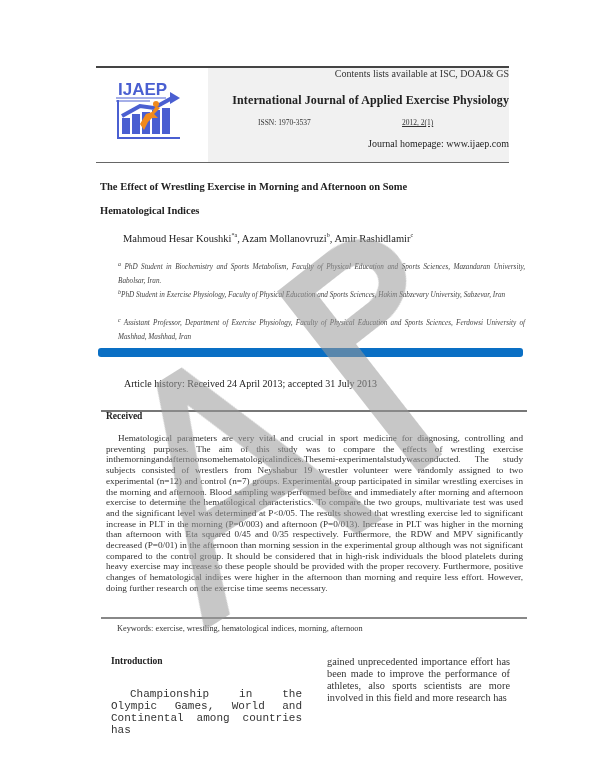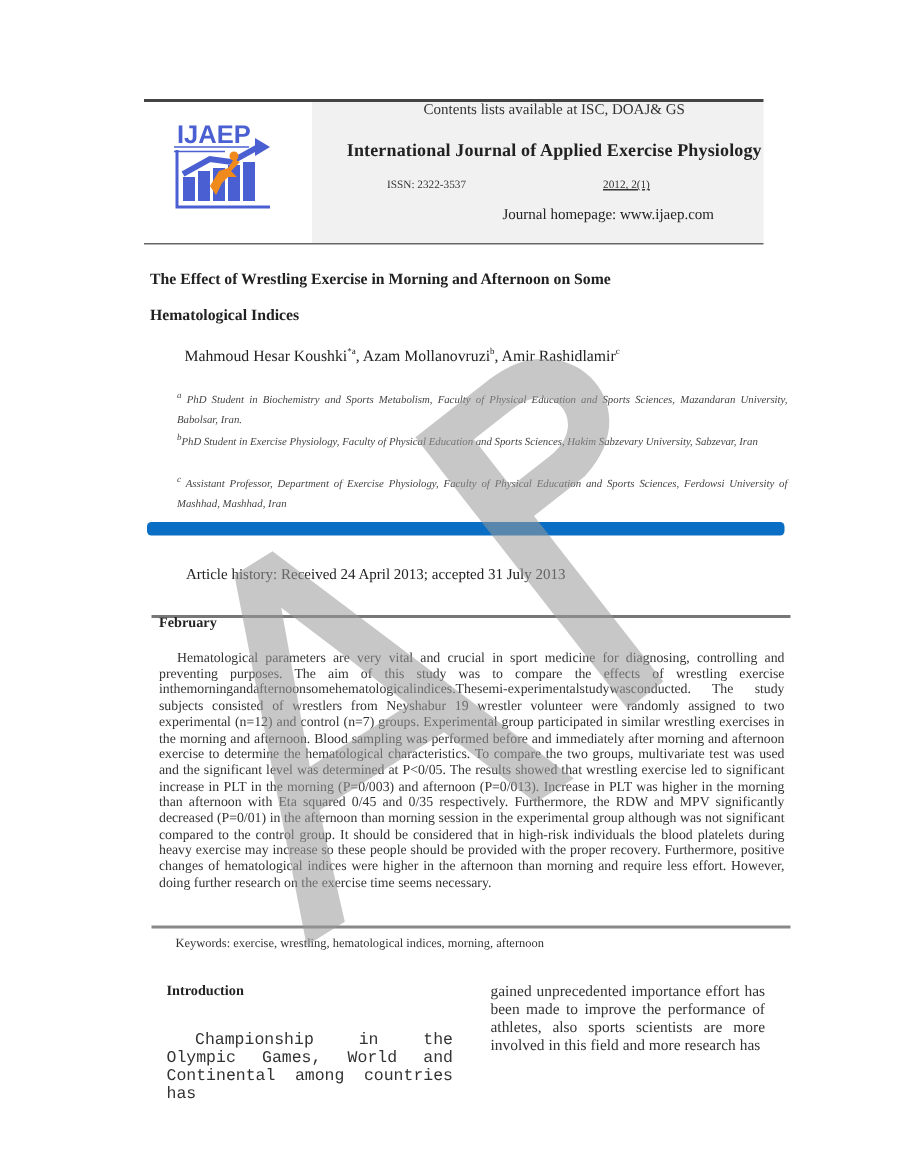--- a/index.html
+++ b/index.html
@@ -5,26 +5,26 @@
     html, body { margin: 0; padding: 0; background: #ffffff; }
     body { width: 600px; height: 776px; position: relative; overflow: hidden;
            font-family: "Liberation Serif", serif; color: #222; }
     .abs { position: absolute; }
 
     
     .hdr-top-rule { left: 96px; top: 66px; width: 413px; height: 2px; background: #444; }
     .hdr-bot-rule { left: 96px; top: 162px; width: 413px; height: 1px; background: #666; }
     .hdr-gray { left: 208px; top: 68px; width: 301px; height: 94px; background: #f1f1f1; }
     .logo { left: 110px; top: 78px; width: 80px; height: 62px; }
-    .hdr-line { left: 208px; width: 301px; text-align: center; margin-left: 11px; }
+    .hdr-line { left: 208px; width: 301px; text-align: right; }
     .hdr-contents { top: 68px; font-size: 10px; color: #333; }
     .hdr-journal { top: 93px; font-size: 12px; font-weight: bold; letter-spacing: 0.1px; color: #222; }
     .hdr-issn { left: 258px; top: 118px; font-size: 7.5px; color: #333; }
     .hdr-year { left: 402px; top: 118px; font-size: 7.5px; color: #333; text-decoration: underline; }
-    .hdr-home { top: 138px; font-size: 10px; color: #222; padding-left: 36px; }
+    .hdr-home { top: 138px; font-size: 10px; color: #222; }
 
     
     .title { left: 100px; width: 400px; text-align: left; font-weight: bold; font-size: 10.5px; color: #222; }
     .title1 { top: 181px; }
     .title2 { top: 205px; }
 
     .authors { left: 123px; top: 232px; font-size: 10.5px; color: #222; white-space: nowrap; }
     .authors sup { font-size: 6px; }
 
     .affil { left: 118px; width: 407px; font-style: italic; font-size: 7.2px; line-height: 14px; color: #444; text-align: justify; }
@@ -71,21 +71,21 @@
     <polyline points="8,22 8,60 70,60" fill="none" stroke="#4a5fd1" stroke-width="2"></polyline>
     <polyline points="12,38 30,28 44,30 62,20" fill="none" stroke="#4a5fd1" stroke-width="4"></polyline>
     <polygon points="60,14 70,20 60,26" fill="#4a5fd1"></polygon>
     <path d="M30 46 L36 36 L42 34 L46 28 L50 30 L44 36 L48 40 L42 40 L38 44 L34 52 Z" fill="#f08a1c"></path>
     <circle cx="46" cy="26" r="3" fill="#f08a1c"></circle>
   </svg>
 </div>
 
 <div class="abs hdr-line hdr-contents">Contents lists available at ISC, DOAJ&amp; GS</div>
 <div class="abs hdr-line hdr-journal">International Journal of Applied Exercise Physiology</div>
-<div class="abs hdr-issn">ISSN: 2322-3537</div>
+<div class="abs hdr-issn">ISSN: 1970-3537</div>
 <div class="abs hdr-year">2012, 2(1)</div>
 <div class="abs hdr-line hdr-home">Journal homepage: www.ijaep.com</div>
 
 <div class="abs title title1">The Effect of Wrestling Exercise in Morning and Afternoon on Some</div>
 <div class="abs title title2">Hematological Indices</div>
 
 <div class="abs authors">
   <span>Mahmoud Hesar Koushki</span><sup>*a</sup><span>, </span><span>Azam Mollanovruzi</span><sup>b</sup><span>, </span><span>Amir Rashidlamir</span><sup>c</sup>
 </div>
 
@@ -99,21 +99,21 @@
 <div class="abs affil affil-c">
   <sup>c</sup>
   <span>Assistant Professor, Department of Exercise Physiology, Faculty of Physical Education and Sports Sciences, Ferdowsi University of Mashhad, Mashhad, Iran</span>
 </div>
 
 <div class="abs blue-bar"></div>
 
 <div class="abs history">Article history: Received 24 April 2013; accepted 31 July 2013</div>
 
 <div class="abs abs-rule"></div>
-<div class="abs abs-heading">February</div>
+<div class="abs abs-heading">Received</div>
 <div class="abs abstract-body">Hematological parameters are very vital and crucial in sport medicine for diagnosing, controlling and preventing purposes. The aim of this study was to compare the effects of wrestling exercise inthemorningandafternoonsomehematologicalindices.Thesemi-experimentalstudywasconducted. The study subjects consisted of wrestlers from Neyshabur 19 wrestler volunteer were randomly assigned to two experimental (n=12) and control (n=7) groups. Experimental group participated in similar wrestling exercises in the morning and afternoon. Blood sampling was performed before and immediately after morning and afternoon exercise to determine the hematological characteristics. To compare the two groups, multivariate test was used and the significant level was determined at P&lt;0/05. The results showed that wrestling exercise led to significant increase in PLT in the morning (P=0/003) and afternoon (P=0/013). Increase in PLT was higher in the morning than afternoon with Eta squared 0/45 and 0/35 respectively. Furthermore, the RDW and MPV significantly decreased (P=0/01) in the afternoon than morning session in the experimental group although was not significant compared to the control group. It should be considered that in high-risk individuals the blood platelets during heavy exercise may increase so these people should be provided with the proper recovery. Furthermore, positive changes of hematological indices were higher in the afternoon than morning and require less effort. However, doing further research on the exercise time seems necessary.</div>
 
 <div class="abs keywords">Keywords: exercise, wrestling, hematological indices, morning, afternoon</div>
 <div class="abs kw-rule"></div>
 
 <div class="abs intro-heading">Introduction</div>
 <div class="abs col-left">Championship in the Olympic Games, World and Continental among countries has</div>
 <div class="abs col-right">gained unprecedented importance effort has been made to improve the performance of athletes, also sports scientists are more involved in this field and more research has</div>
 
 <div class="abs watermark">

